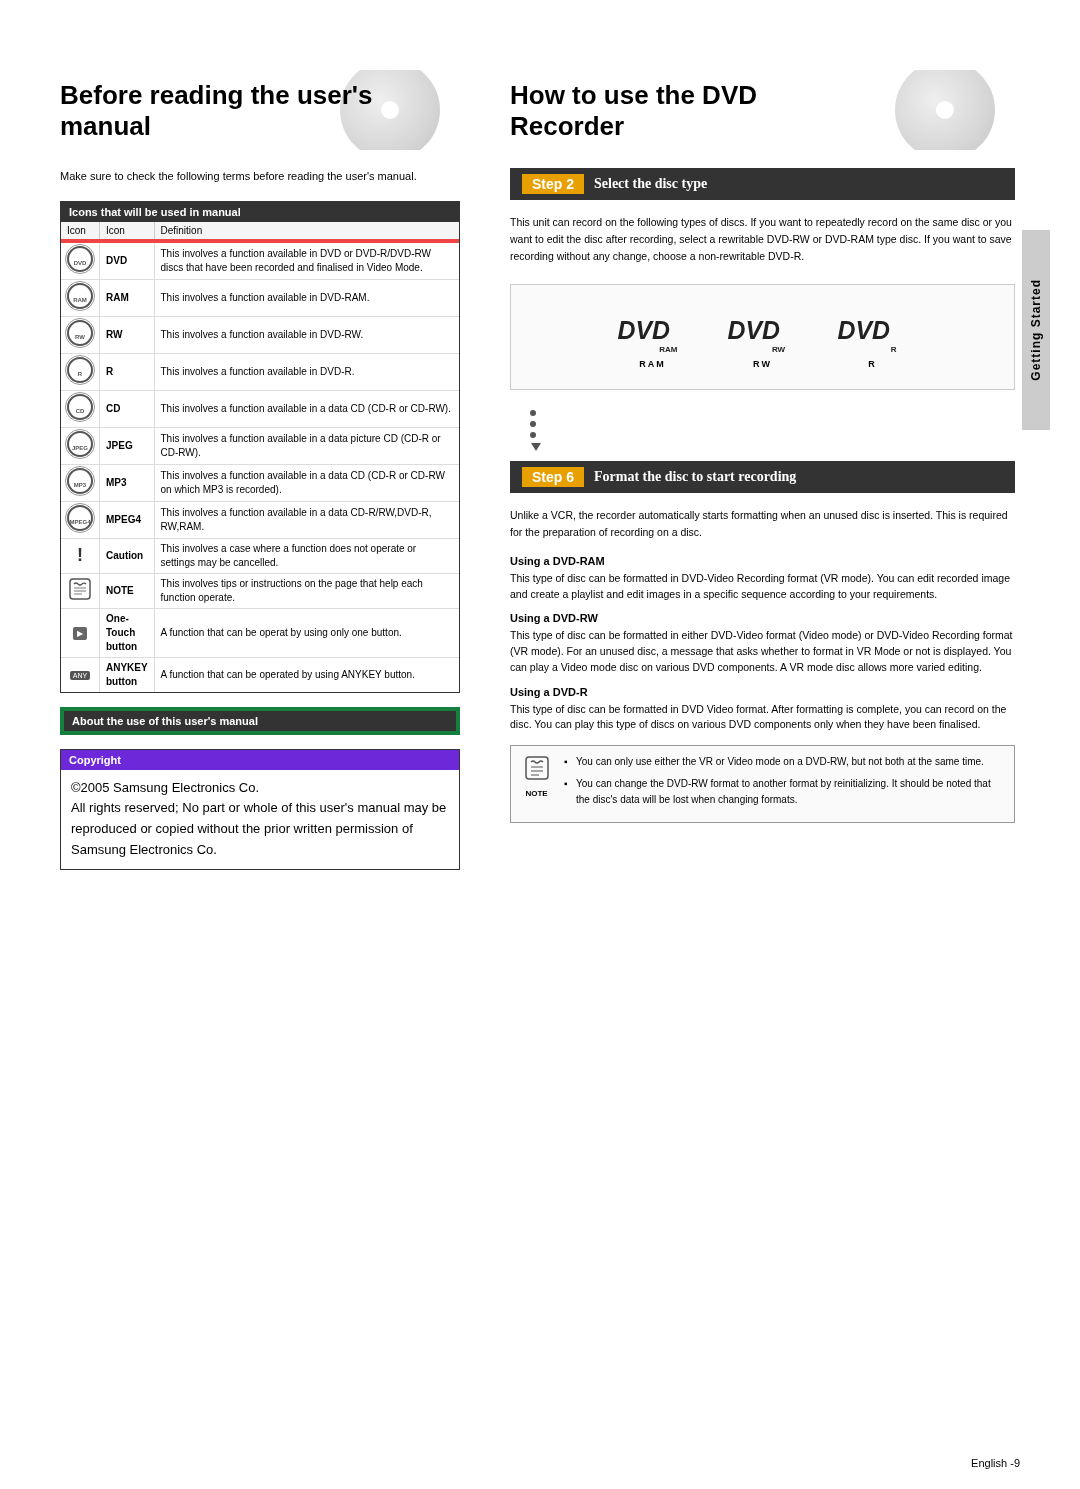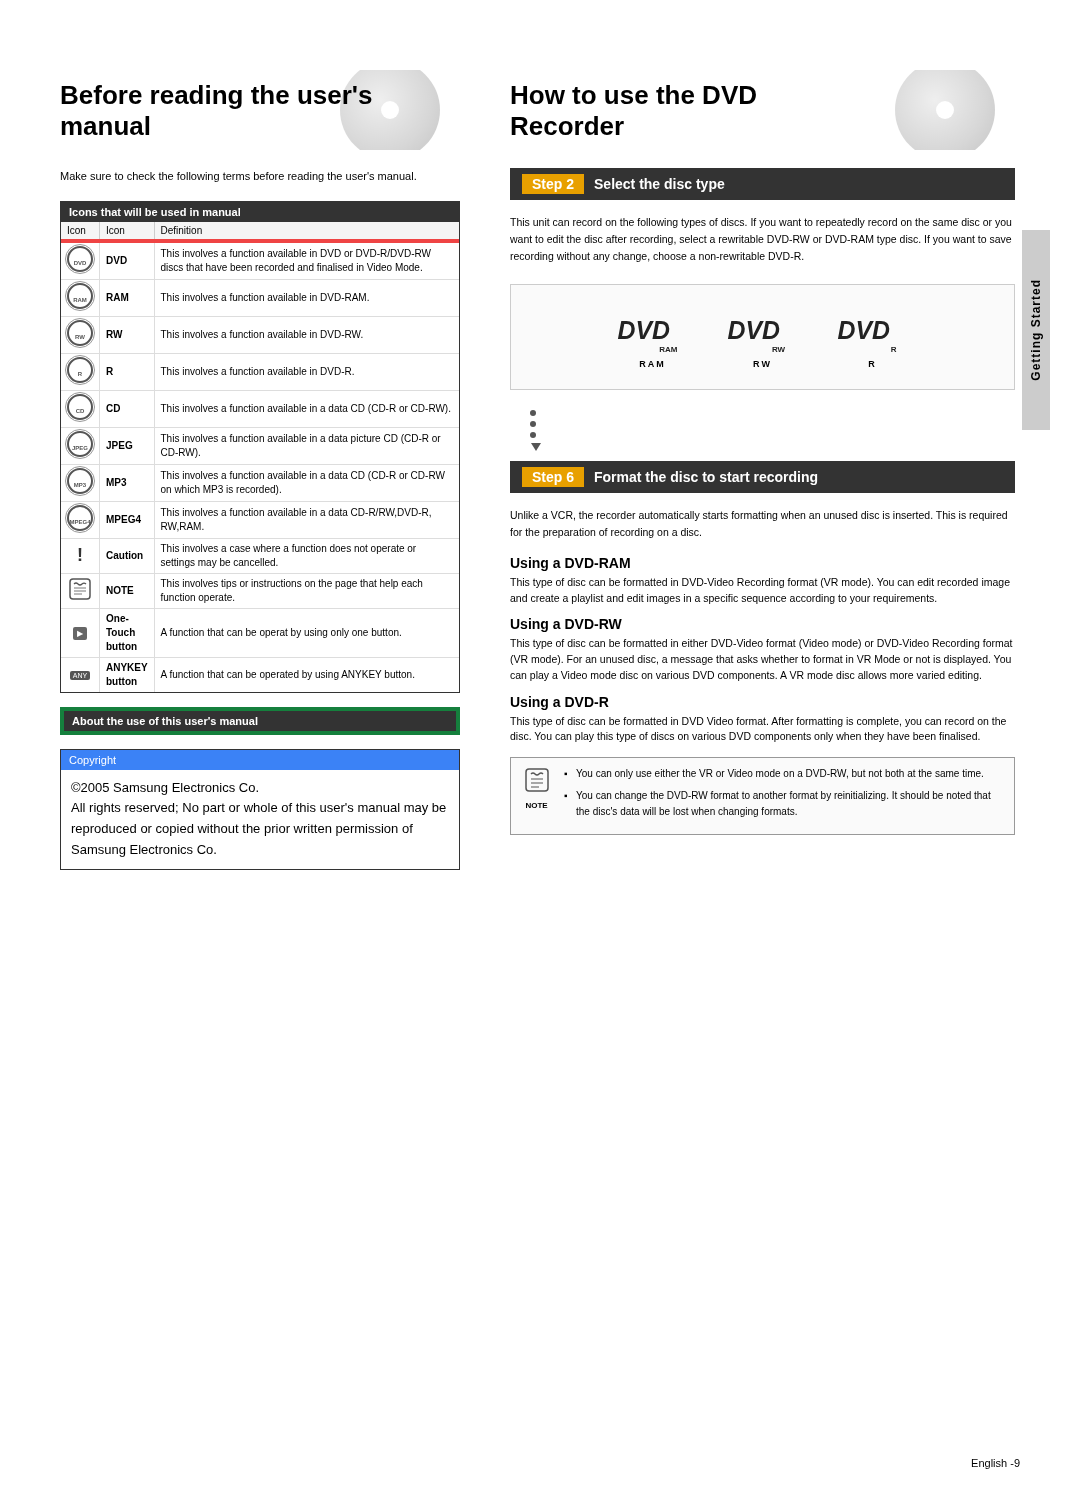--- a/index.html
+++ b/index.html
@@ -215,25 +215,25 @@
       font-size: 10.5px;
       line-height: 1.6;
     }
 
     
     .copyright-box {
       border: 1px solid #333;
       margin-bottom: 14px;
     }
     .copyright-header {
-      background: #3b82f6;
+      background: #6d28d9;
       color: #fff;
       padding: 4px 8px;
       font-size: 11px;
-      font-weight: normal;
+      font-weight: bold;
     }
     .copyright-content {
       padding: 8px 10px;
       font-size: 13px;
       line-height: 1.6;
     }
 
     
     .step-header {
       display: flex;
@@ -249,20 +249,21 @@
       background: #e8a000;
       color: #fff;
       font-size: 14px;
       font-weight: bold;
       padding: 2px 10px;
       margin-right: 10px;
     }
     .step-title {
       font-size: 14px;
       font-weight: bold;
+      font-family: Liberation Serif, serif;
     }
 
     .step-desc {
       font-size: 10.5px;
       line-height: 1.6;
       margin-bottom: 14px;
     }
 
     
     .dvd-logos-row {
@@ -317,21 +318,21 @@
       border-top: 8px solid #555;
       margin-left: 1px;
     }
 
     .step2-section {
       margin-top: 10px;
     }
 
     .using-heading {
       font-weight: bold;
-      font-size: 14px;
+      font-size: 11px;
       margin-bottom: 4px;
       margin-top: 10px;
     }
 
     .using-text {
       font-size: 10.5px;
       line-height: 1.5;
       margin-bottom: 6px;
     }
 

